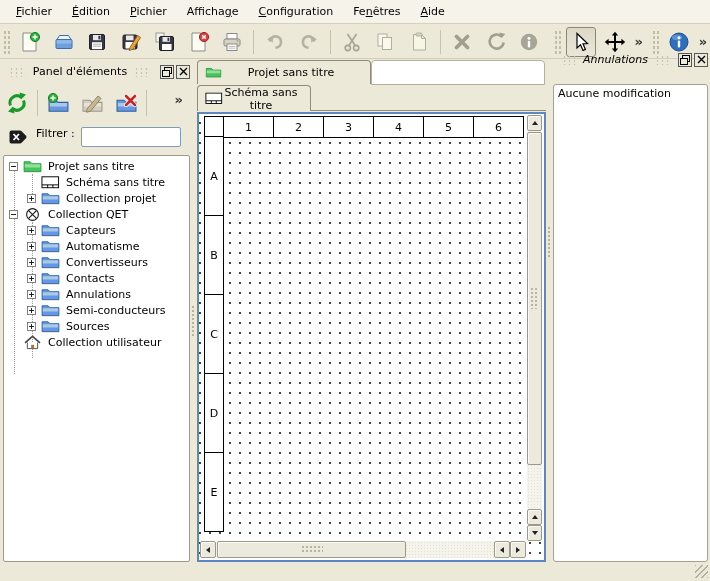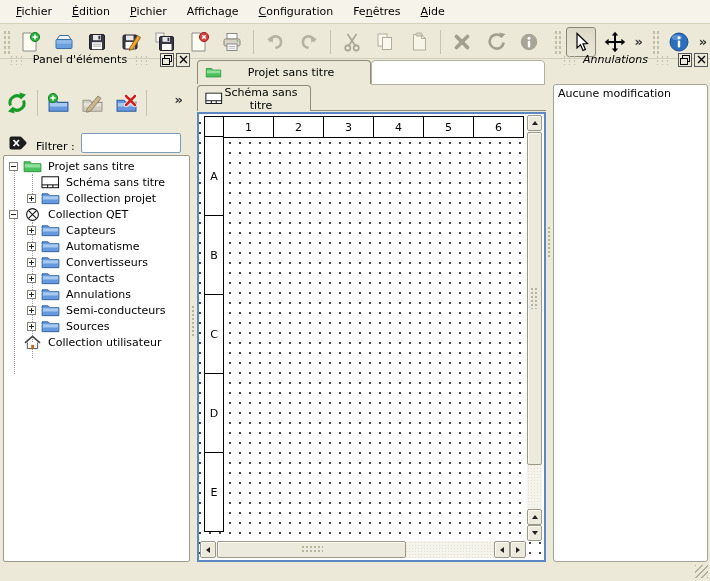--- a/index.html
+++ b/index.html
@@ -44,21 +44,21 @@
   
   .lp-toolbar{ position:absolute; top:84px; left:0; width:190px; height:38px;
     display:flex; align-items:center; }
   .lp-btn{ width:30px; height:30px; margin:0 2px; padding:0; border:none; background:none;
     display:flex; align-items:center; justify-content:center; }
   .lp-sep{ width:1px; height:26px; background:#c6c2ae; margin:0 3px; }
   .lp-chevron{ position:absolute; right:4px; top:8px; }
 
   
   .filter-row{ position:absolute; top:127px; left:0; width:190px; height:26px;
-    display:flex; align-items:flex-end; }
+    display:flex; align-items:flex-start; }
   .filter-clear{ width:24px; height:20px; border:none; background:none; padding:0; margin-left:6px;
     display:flex; align-items:center; justify-content:center; }
   .filter-label{ margin:0 6px 0 6px; white-space:nowrap; }
   .filter-input{ width:100px; height:20px; border:1px solid #7f9db9; border-radius:2px;
     background:#fff; font:11px "DejaVu Sans",sans-serif; padding:0 3px; }
 
   
   .tree{ position:absolute; top:155px; left:3px; width:187px; height:407px;
     background:#fff; border:1px solid #9d9a8b; border-radius:2px; overflow:hidden; padding-top:2px; }
   .trow{ height:16px; display:flex; align-items:center; position:relative; }
@@ -334,21 +334,21 @@
       <svg width="22" height="22" viewBox="0 0 22 22">
         <circle cx="11" cy="11" r="9" fill="#2e6fbd" stroke="#1c4f91"></circle>
         <ellipse cx="9" cy="6.5" rx="5" ry="2.8" fill="#6ea0dd" opacity="0.7"></ellipse>
         <circle cx="11" cy="6.8" r="1.5" fill="#fff"></circle>
         <rect x="9.8" y="9.4" width="2.4" height="7.2" rx="1" fill="#fff"></rect>
       </svg>
     </button>
     <span class="chevron">»</span>
   </div>
 
-  <div class="dock-title" style="left:2px; top:50px; width:188px;">
+  <div class="dock-title" style="left:2px; top:62px; width:188px;">
     <span class="tex"></span>
     <span class="ttl">Panel d'éléments</span>
     <span class="tex"></span>
     <button class="dock-btn">
       <svg width="10" height="10" viewBox="0 0 10 10">
         <rect x="2.5" y="0.5" width="7" height="6" fill="none" stroke="#000"></rect>
         <rect x="0.5" y="3.5" width="7" height="6" fill="#ece9d8" stroke="#000"></rect>
       </svg>
     </button>
     <button class="dock-btn">

